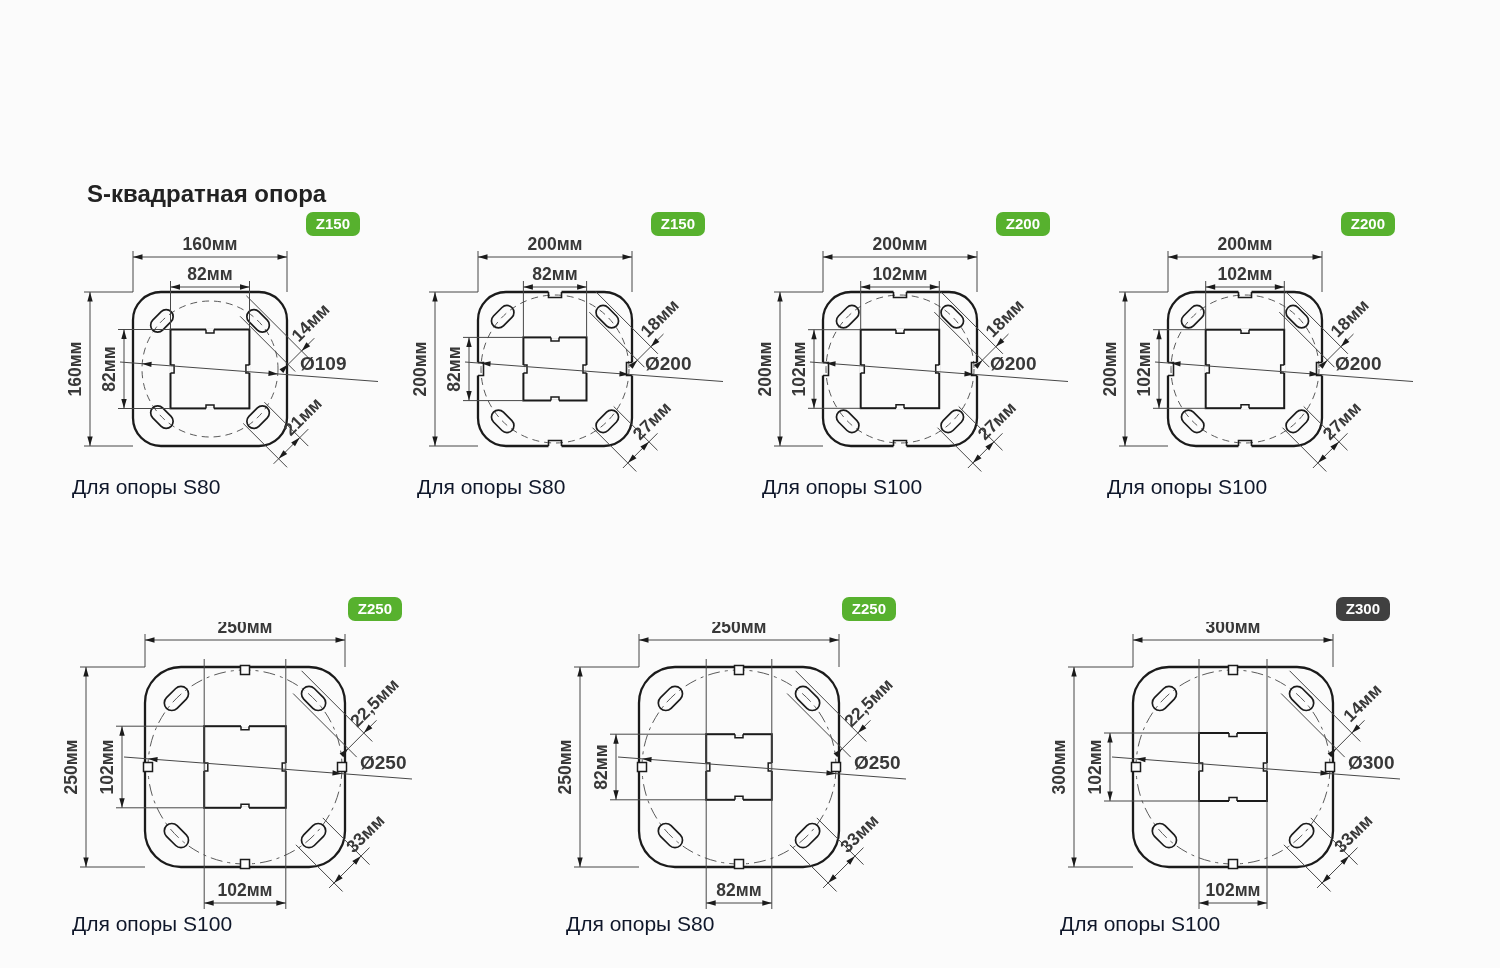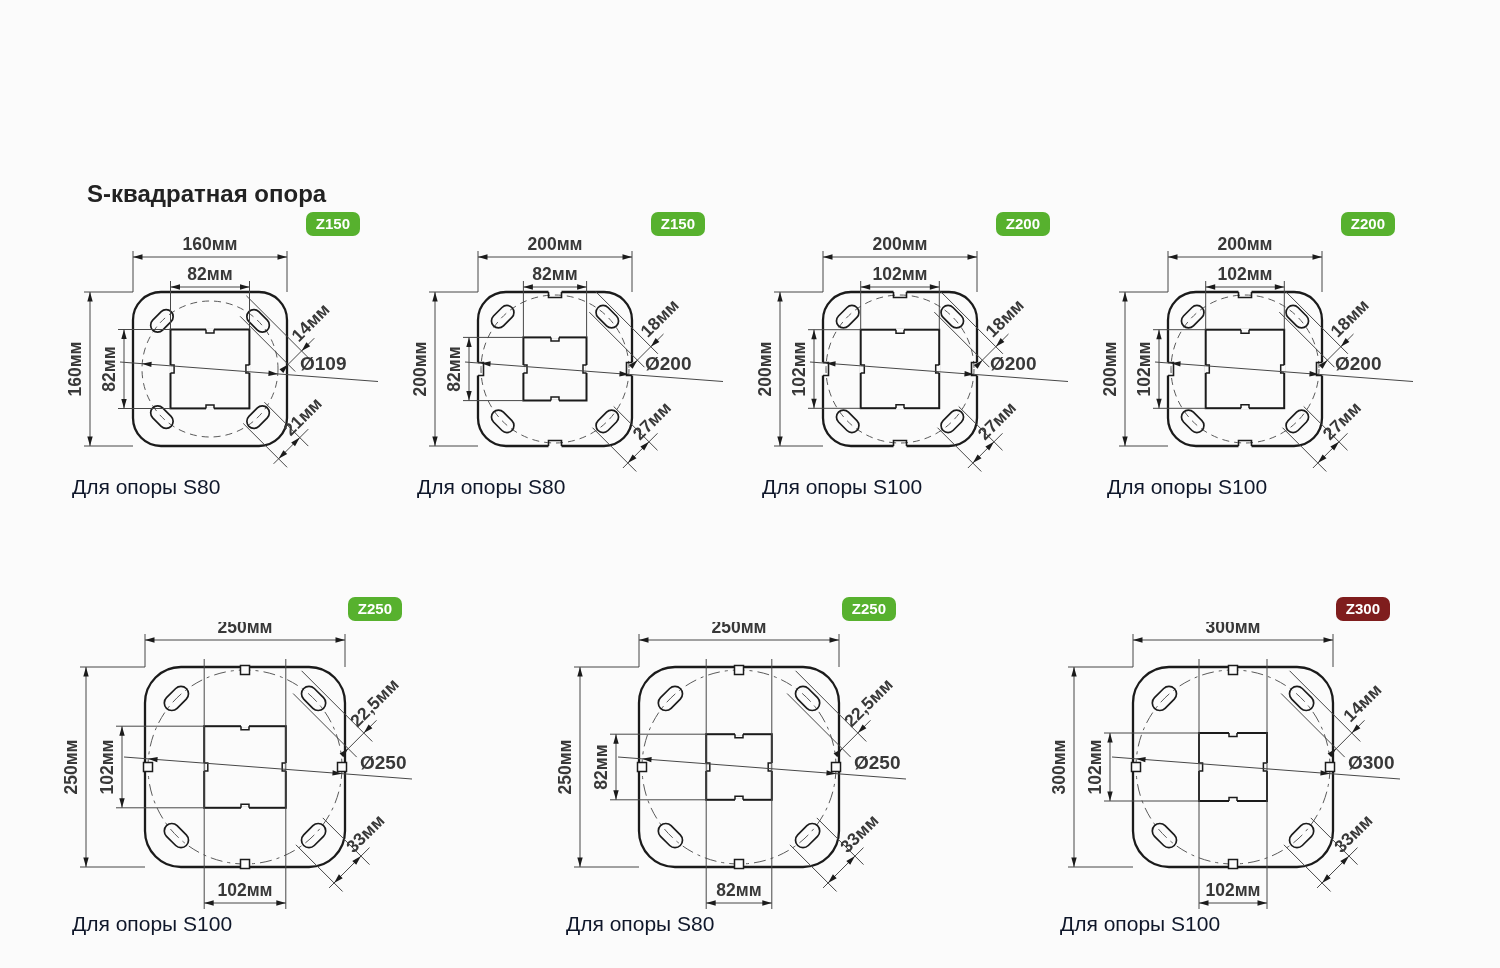--- a/index.html
+++ b/index.html
@@ -430,21 +430,21 @@
           <line x1="235.9" y1="222.8" x2="282.6" y2="269.5" stroke="#474747" stroke-width="1" fill="none"></line>
           <line x1="269.1" y1="265.9" x2="309.5" y2="225.6" stroke="#474747" stroke-width="1" fill="none"></line>
           <polygon points="301,234.1 296.2,242.7 292.3,238.9" fill="#1b1b1b"></polygon>
           <polygon points="274.1,261 278.9,252.3 282.7,256.2" fill="#1b1b1b"></polygon>
           <text transform="translate(309.5 215.7) rotate(-45)" font-size="17.5" font-weight="700" fill="#383838" text-anchor="middle" font-family="Liberation Sans, DejaVu Sans, sans-serif">33мм</text>
         </svg>
     <div class="caption">Для опоры S80</div>
   </div>
 
   <div class="cell">
-    <span class="badge" style="background: #7f1d1d;">Z300</span>
+    <span class="badge" style="background: #404040;">Z300</span>
     <svg class="drawing" xmlns="http://www.w3.org/2000/svg" viewBox="0 0 400 300">
           <circle cx="185" cy="145" r="97" fill="none" stroke="#5a5a5a" stroke-width="1" stroke-dasharray="12 5 3 5"></circle>
           <rect x="85" y="45" width="200" height="200" rx="36" fill="none" stroke="#1b1b1b" stroke-width="2.3"></rect>
           <rect x="180.5" y="43.5" width="9" height="9" fill="#fbfbfb" stroke="#1b1b1b" stroke-width="1.5"></rect>
           <rect x="180.5" y="237.5" width="9" height="9" fill="#fbfbfb" stroke="#1b1b1b" stroke-width="1.5"></rect>
           <rect x="83.5" y="140.5" width="9" height="9" fill="#fbfbfb" stroke="#1b1b1b" stroke-width="1.5"></rect>
           <rect x="277.5" y="140.5" width="9" height="9" fill="#fbfbfb" stroke="#1b1b1b" stroke-width="1.5"></rect>
           <rect x="-14" y="-7.5" width="28" height="15" rx="7.5" fill="none" stroke="#1b1b1b" stroke-width="1.7" transform="translate(116.4 76.4) rotate(-45)"></rect>
           <rect x="-14" y="-7.5" width="28" height="15" rx="7.5" fill="none" stroke="#1b1b1b" stroke-width="1.7" transform="translate(253.6 76.4) rotate(45)"></rect>
           <rect x="-14" y="-7.5" width="28" height="15" rx="7.5" fill="none" stroke="#1b1b1b" stroke-width="1.7" transform="translate(116.4 213.6) rotate(45)"></rect>

